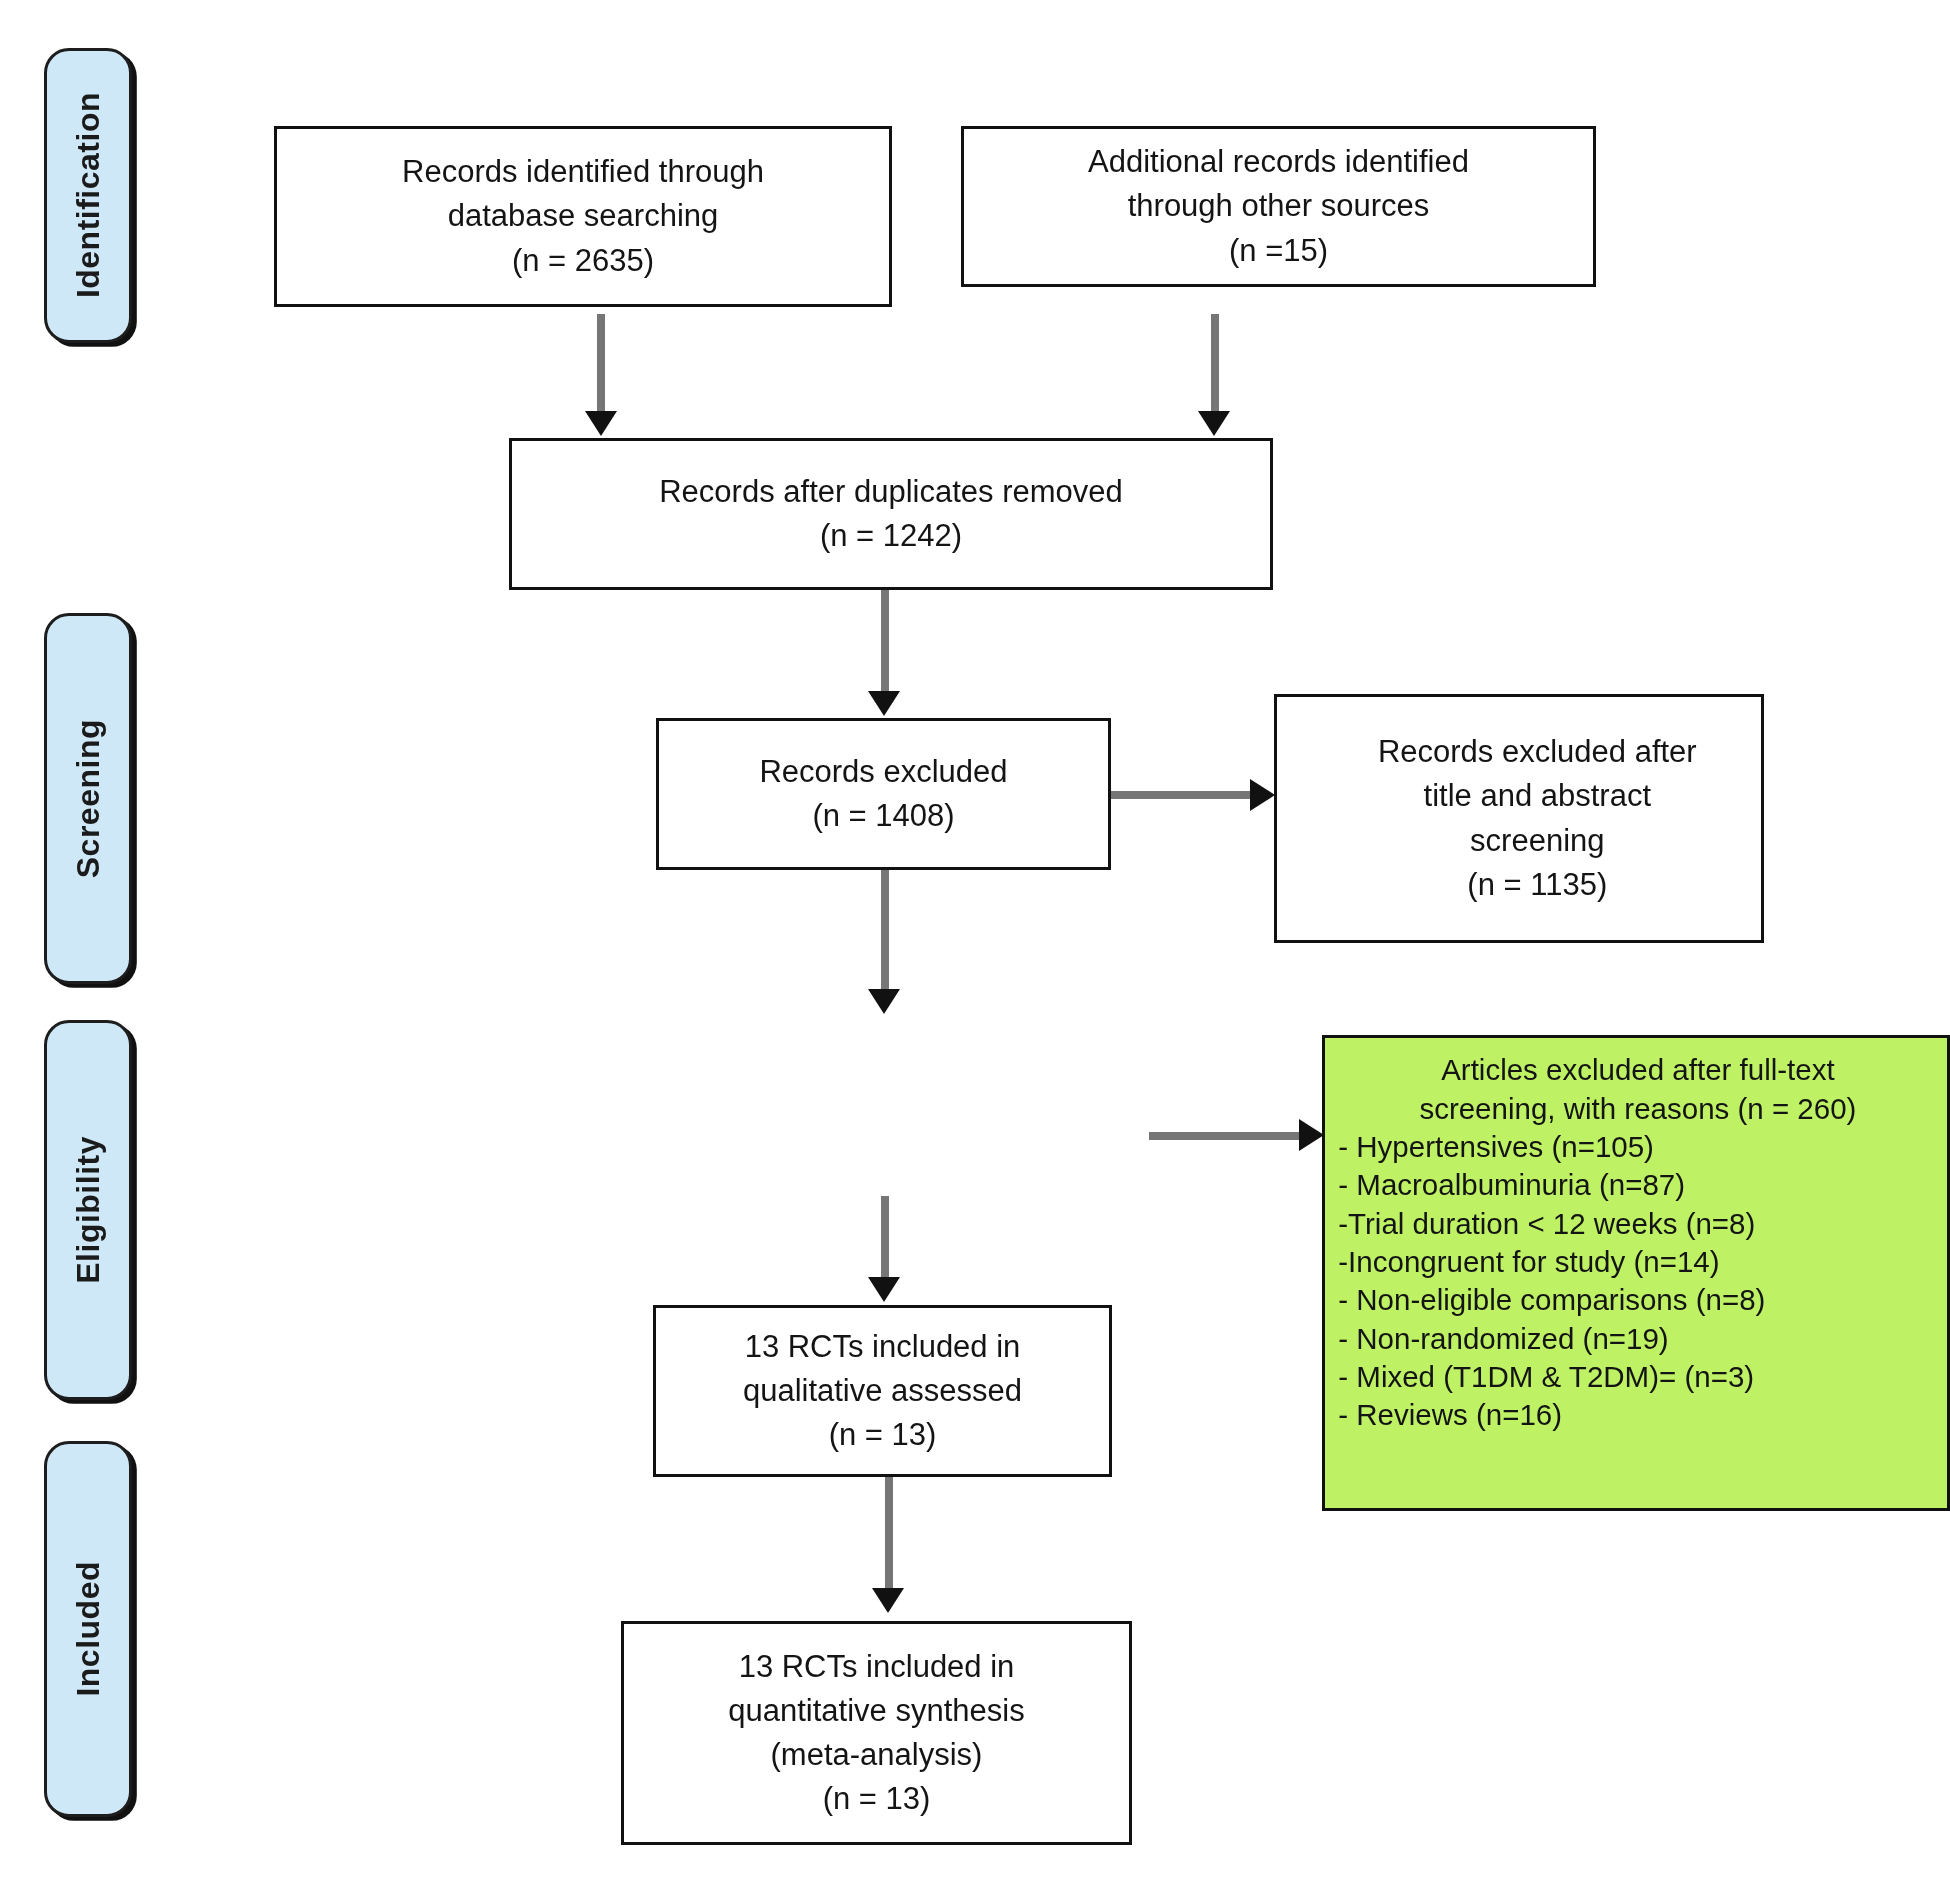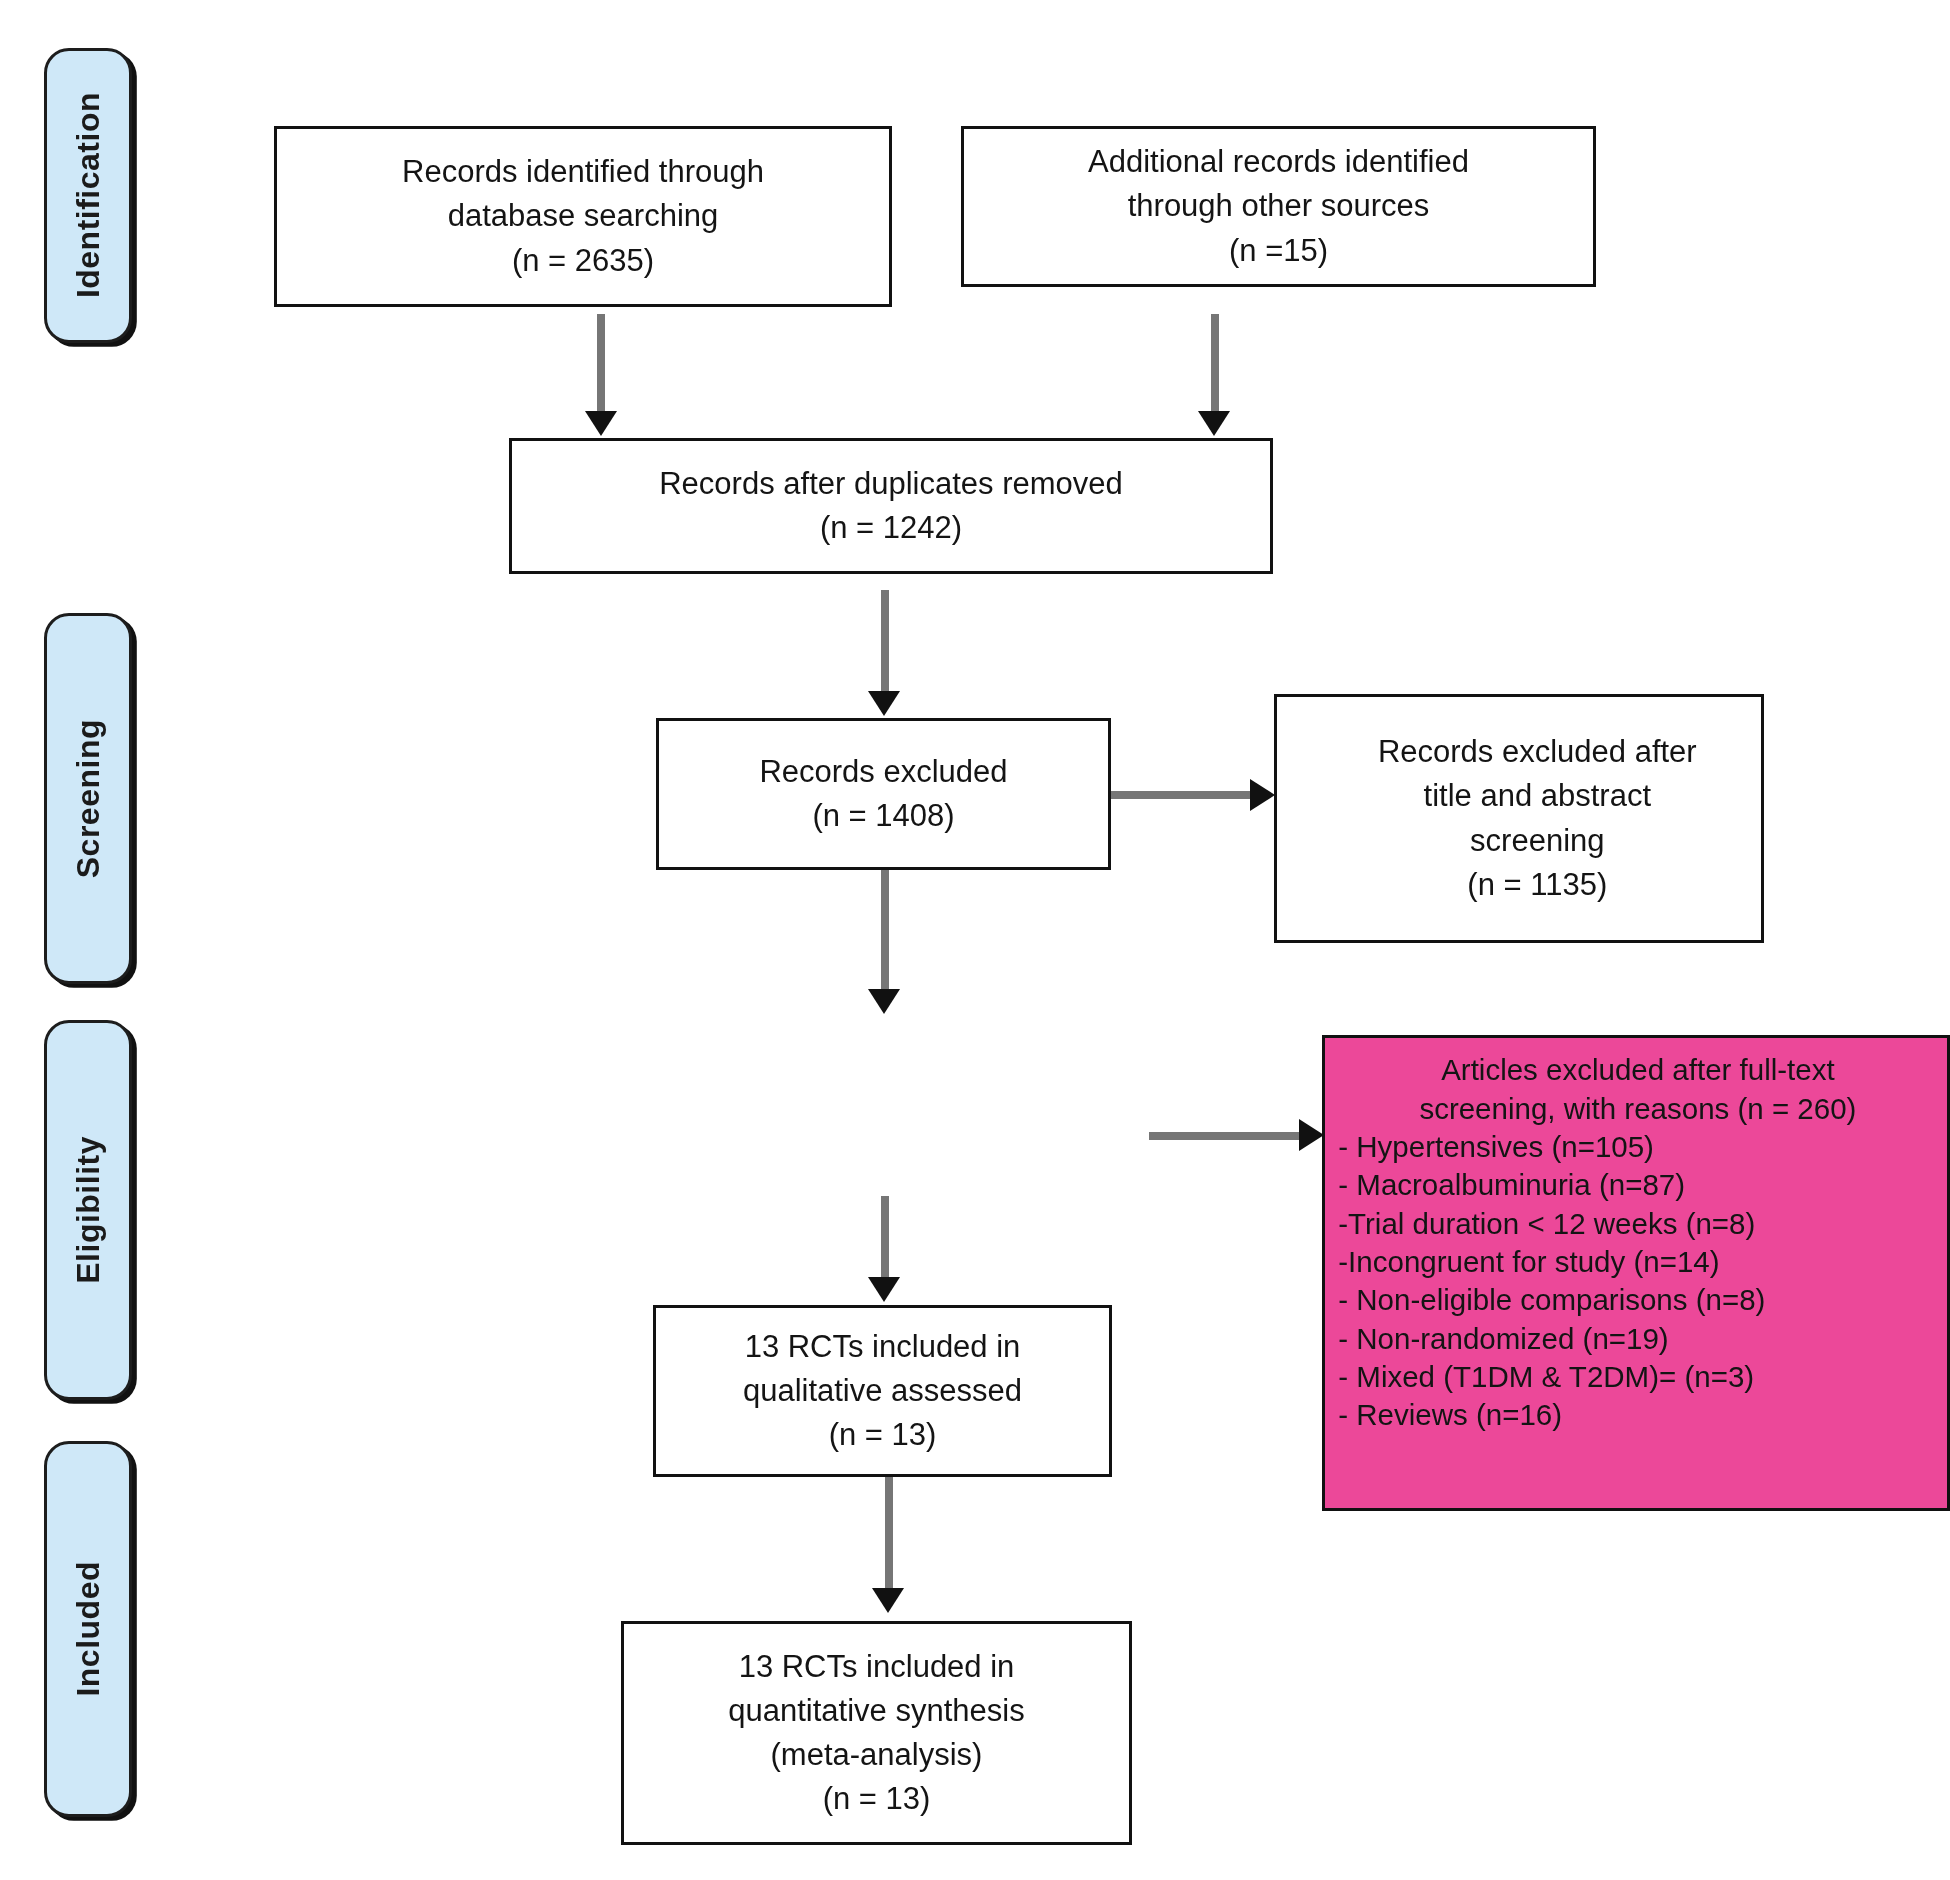--- a/index.html
+++ b/index.html
@@ -56,21 +56,21 @@
     font-size: 31px;
     line-height: 1.42;
     padding: 5.7px 11.4px;
   }
   .flow-box .ln { display: block; white-space: nowrap; }
 
   
   .reasons-box {
     position: absolute;
     box-sizing: border-box;
-    background: #ec4899;
+    background: #bef264;
     border: 3.8px solid #111111;
     color: #141414;
     font-size: 29.5px;
     line-height: 1.30;
     padding: 13.3px 9.5px 9.5px 13.3px;
     display: flex;
     flex-direction: column;
     justify-content: flex-start;
   }
   .reasons-box .hdr {
@@ -144,21 +144,21 @@
     <span class="ln">through other sources</span>
     <span class="ln">(n =15)</span>
   </div>
 
   <div class="v-line" style="left:597px; top:314px; height:103px;"></div>
   <div class="arrow-down" style="left:585px; top:411px;"></div>
 
   <div class="v-line" style="left:1211px; top:314px; height:103px;"></div>
   <div class="arrow-down" style="left:1198px; top:411px;"></div>
 
-  <div class="flow-box" style="left:509px; top:438px; width:764px; height:136px;">
+  <div class="flow-box" style="left:509px; top:438px; width:764px; height:152px;">
     <span class="ln">Records after duplicates removed</span>
     <span class="ln">(n = 1242)</span>
   </div>
 
   <div class="v-line" style="left:881px; top:590px; height:107px;"></div>
   <div class="arrow-down" style="left:868px; top:691px;"></div>
 
   <div class="flow-box" style="left:656px; top:718px; width:455px; height:152px;">
     <span class="ln">Records  excluded</span>
     <span class="ln">(n = 1408)</span>

